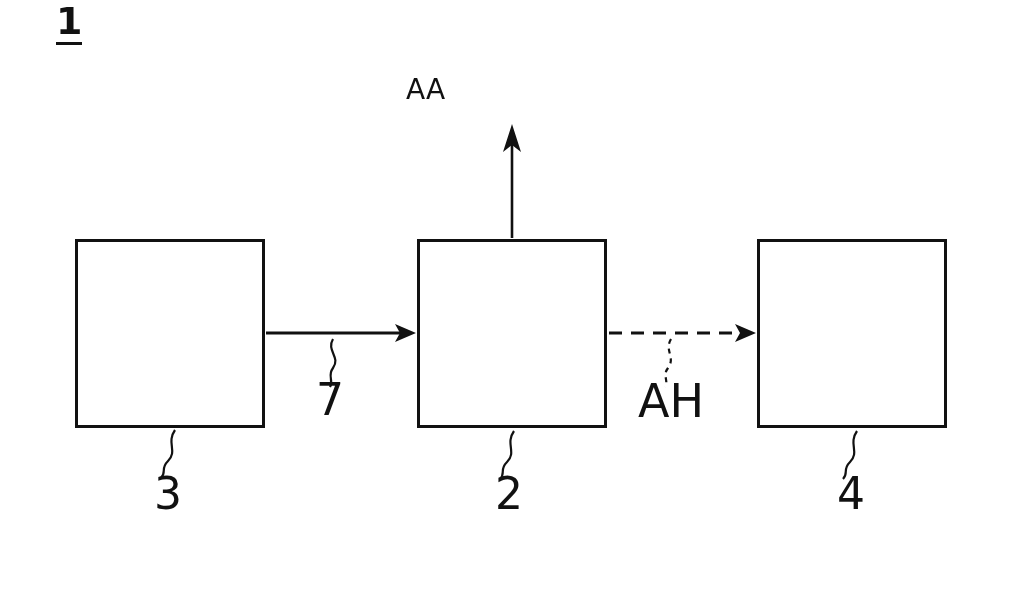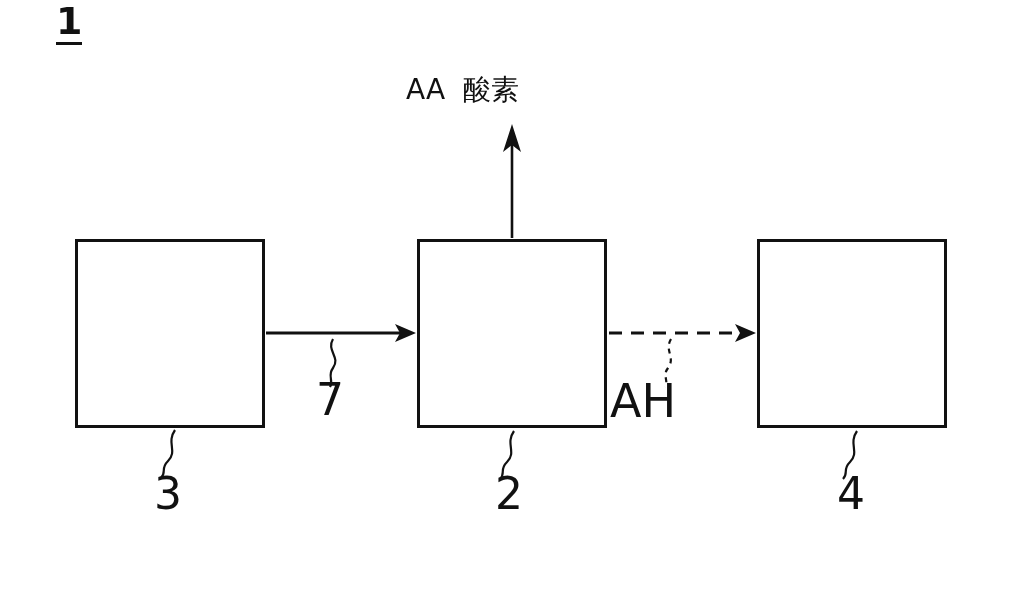--- a/index.html
+++ b/index.html
@@ -48,21 +48,21 @@
     line-height: 1;
     white-space: nowrap;
   }
   .ref-label {
     position: absolute;
     font-size: 44px;
     line-height: 1;
     text-align: center;
   }
   #label-7  { left: 308px; top: 378px; width: 44px; }
-  #label-ah { left: 606px; top: 378px; width: 74px; font-size: 46px; }
+  #label-ah { left: 634px; top: 378px; width: 74px; font-size: 46px; }
   #label-3  { left: 146px; top: 472px; width: 44px; }
   #label-2  { left: 487px; top: 472px; width: 44px; }
   #label-4  { left: 829px; top: 472px; width: 44px; }
 
   #lines-svg {
     position: absolute;
     left: 0;
     top: 0;
     width: 1013px;
     height: 600px;
@@ -79,21 +79,20 @@
 </style>
 </head>
 <body>
 
 <div id="stage">
 
   <div class="figure-number">1</div>
 
   <div class="top-label">
     <span>AA</span>
-    <span>酸素</span>
   </div>
 
   <div class="box" id="box-3"></div>
   <div class="box" id="box-2"></div>
   <div class="box" id="box-4"></div>
 
   <svg id="lines-svg" viewBox="0 0 1013 600" xmlns="http://www.w3.org/2000/svg">
 
     <g>
       <line x1="512" y1="238" x2="512" y2="142" stroke-width="2.6"></line>

